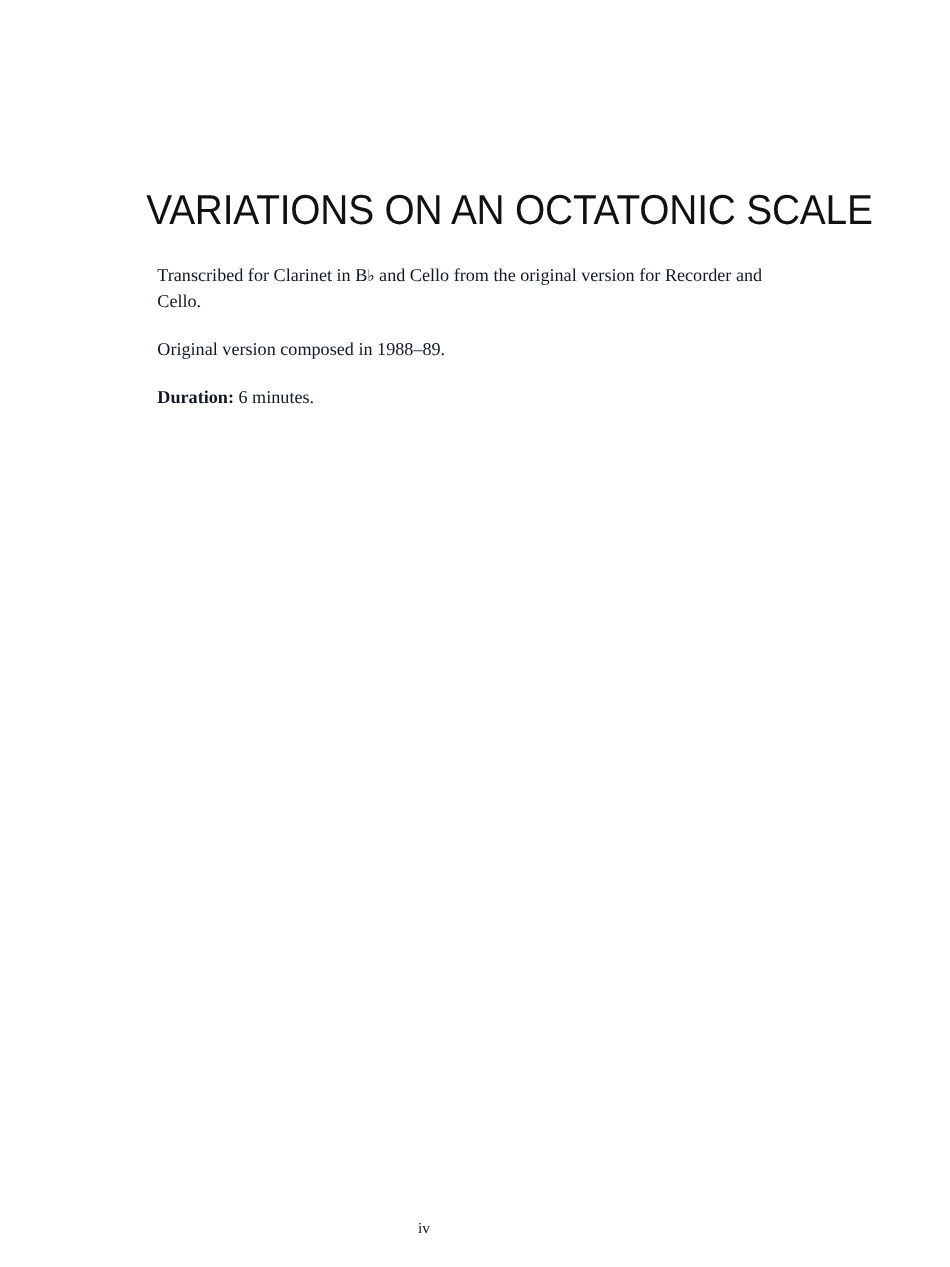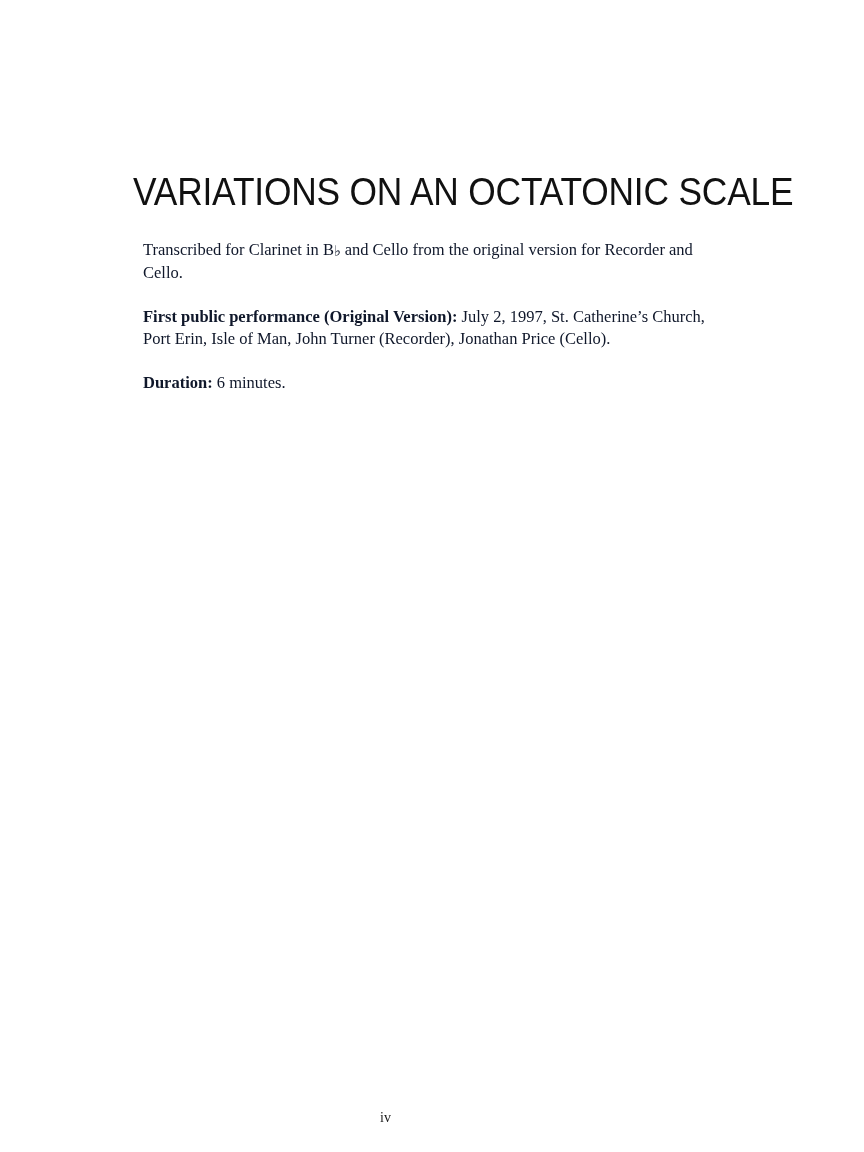--- a/index.html
+++ b/index.html
@@ -81,23 +81,23 @@
 <body>
 
 <div class="page">
 
   <h1 class="doc-title">VARIATIONS ON AN OCTATONIC SCALE</h1>
 
   <div class="body-block">
 
     <p class="para"><span>Transcribed for Clarinet in B</span><span class="flat-sym">♭</span><span> and Cello from the original version for Recorder and Cello.</span></p>
 
+    <p class="para">Original version composed in 1988–89.</p>
 
 
-    <p class="para"><span class="lead">First public performance (Original Version):</span> <span>July 2, 1997, St. Catherine’s Church, Port Erin, Isle of Man, John Turner (Recorder), Jonathan Price (Cello).</span></p>
 
     <p class="para"><span class="lead">Duration:</span> <span>6 minutes.</span></p>
 
   </div>
 
   <div class="folio">iv</div>
 
 </div>
 
 </body></html>

